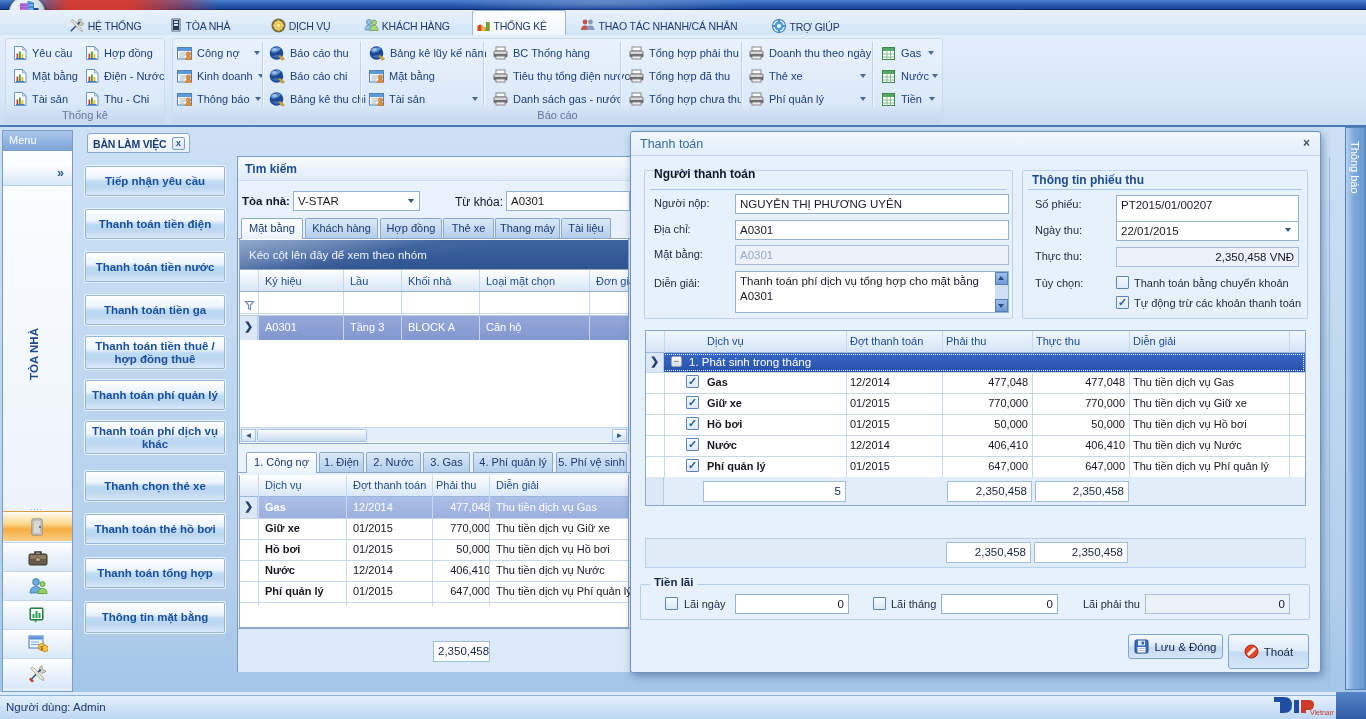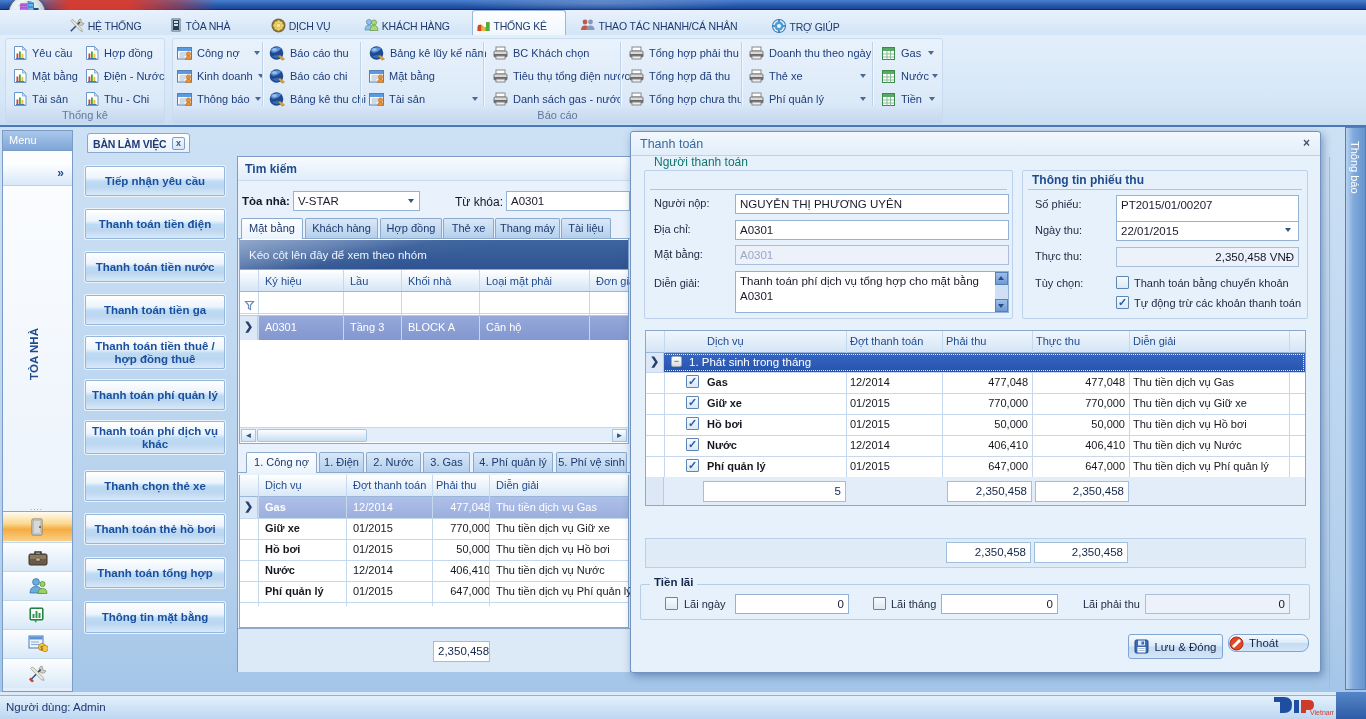--- a/index.html
+++ b/index.html
@@ -273,21 +273,21 @@
     <span class="arr" style="margin-left:auto"></span>
   </div>
 
 <div class="ri" style="left:492px;top:44px">
     <svg width="17" height="16">
       <rect x="4" y="2" width="9" height="4" fill="#fdfdfd" stroke="#888"></rect>
       <rect x="2" y="6" width="13" height="6" rx="1" fill="#d8d8d8" stroke="#777"></rect>
       <rect x="2" y="9" width="13" height="3" fill="#6a6a6a"></rect>
       <rect x="4" y="11" width="9" height="3" fill="#eee" stroke="#888"></rect>
     </svg>
-    <span class="nv">BC Khách chọn</span>
+    <span class="nv">BC Thống hàng</span>
   </div>
 <div class="ri" style="left:492px;top:67px">
     <svg width="17" height="16">
       <rect x="4" y="2" width="9" height="4" fill="#fdfdfd" stroke="#888"></rect>
       <rect x="2" y="6" width="13" height="6" rx="1" fill="#d8d8d8" stroke="#777"></rect>
       <rect x="2" y="9" width="13" height="3" fill="#6a6a6a"></rect>
       <rect x="4" y="11" width="9" height="3" fill="#eee" stroke="#888"></rect>
     </svg>
     <span class="nv">Tiêu thụ tổng điện nước</span>
   </div>
@@ -505,21 +505,21 @@
 <div class="a" style="left:238px;top:238px;width:392px;height:1px;background:#8ca9cc"></div>
 
 <div class="a" style="left:239px;top:239px;width:390px;height:205px;border:1px solid #8ca9cc;border-top:none;background:#fff">
   <div class="a" style="left:0;top:1px;width:388px;height:30px;background:linear-gradient(#3f659f,#2e5391)"></div>
   <div class="a" style="left:0;top:1px;width:388px;height:30px;background:linear-gradient(168deg,rgba(150,172,205,.95) 0%,rgba(122,148,190,.7) 22%,rgba(80,110,160,.25) 38%,rgba(62,95,155,0) 52%)"></div>
   <div class="a" style="left:9px;top:10px;font-size:11.5px;color:#eef3fa">Kéo cột lên đây để xem theo nhóm</div>
   <div class="a" style="left:0;top:31px;width:388px;height:22px;background:linear-gradient(#ffffff,#d4e4f5)"></div>
   <div class="hdt" style="left:25px;top:36px">Ký hiệu</div>
   <div class="hdt" style="left:110px;top:36px">Lầu</div>
   <div class="hdt" style="left:168px;top:36px">Khối nhà</div>
-  <div class="hdt" style="left:246px;top:36px">Loại mặt phải</div>
+  <div class="hdt" style="left:246px;top:36px">Loại mặt chọn</div>
   <div class="hdt" style="left:356px;top:36px">Đơn giá</div>
   <div class="a" style="left:0;top:53px;width:388px;height:22px;background:#fff;border-bottom:1px solid #c5d8ed"></div>
   <div class="a" style="left:4px;top:58px"><svg width="11" height="12">
         <path d="M1.5 2.5 h8 l-3 3.5 v4.5 l-2 -1 v-3.5z" fill="none" stroke="#6a8cb8" stroke-width="1.2"></path>
       </svg></div>
   <div class="a" style="left:0;top:77px;width:388px;height:24px;background:linear-gradient(#96a8da,#8297cf)"></div>
   <div class="a" style="left:0;top:77px;width:18px;height:24px;background:#dce8f6;border-right:1px solid #b7cde6"></div>
   <div class="a" style="left:4px;top:81px;font-size:11px;font-weight:bold;color:#26406e">❯</div>
   <div class="cel" style="left:25px;top:82px;color:#fff">A0301</div>
   <div class="cel" style="left:110px;top:82px;color:#fff">Tầng 3</div>
@@ -592,21 +592,21 @@
 <div class="a" style="left:238px;top:628px;width:392px;height:44px;background:#dce9f7;border-top:1px solid #8ca9cc"></div>
 <div class="sbox" style="left:433px;top:641px;width:57px">2,350,458</div>
 
 <div class="a" style="left:630px;top:131px;width:691px;height:542px;background:#e7f1fb;border:1px solid #6f94c2;border-radius:3px;box-shadow:2px 3px 8px rgba(30,60,110,.45)"></div>
 <div class="a" style="left:631px;top:132px;width:689px;height:23px;background:linear-gradient(#f2f8fd,#e2eefa);border-radius:3px 3px 0 0"></div>
 <div class="a" style="left:640px;top:137px;font-size:12.5px;color:#39689f">Thanh toán</div>
 <div class="a" style="left:1303px;top:136px;font-size:12px;color:#44506a;font-weight:bold">×</div>
 <div class="a" style="left:631px;top:155px;width:689px;height:1px;background:#bcd2ea"></div>
 
 <div class="a" style="left:644px;top:170px;width:369px;height:149px;border:1px solid #bdd2ea;border-radius:2px"></div>
-<div class="a" style="left:654px;top:155px;font-size:12px;font-weight:normal;color:#0f766e">Người thanh toán</div>
+<div class="a" style="left:654px;top:167px;font-size:12px;font-weight:bold;color:#0f172a">Người thanh toán</div>
 <div class="a" style="left:650px;top:189px;width:357px;height:1px;background:#a9c6e4"></div>
 <div class="lbl" style="left:654px;top:197px">Người nộp:</div>
 <div class="in" style="left:735px;top:194px;width:274px;height:20px">NGUYỄN THỊ PHƯƠNG UYÊN</div>
 <div class="lbl" style="left:654px;top:223px">Địa chỉ:</div>
 <div class="in" style="left:735px;top:220px;width:274px;height:20px">A0301</div>
 <div class="lbl" style="left:654px;top:248px">Mặt bằng:</div>
 <div class="ind" style="left:735px;top:245px;width:274px;height:20px;color:#9aa8c4">A0301</div>
 <div class="lbl" style="left:654px;top:277px">Diễn giải:</div>
 <div class="in" style="left:735px;top:271px;width:274px;height:42px;white-space:normal;line-height:15px;padding-right:18px">Thanh toán phí dịch vụ tổng hợp cho mặt bằng A0301</div>
 <div class="a" style="left:995px;top:272px;width:13px;height:40px;background:#cfe0f4">
@@ -717,16 +717,16 @@
 <div class="lbl" style="left:1083px;top:598px">Lãi phải thu</div>
 <div class="ind" style="left:1145px;top:594px;width:145px;height:20px;text-align:right;color:#10182a">0</div>
 
 <div class="a" style="left:1128px;top:634px;width:95px;height:25px;background:linear-gradient(#f6fafe,#dcebf9 48%,#c4dbf2 52%,#d4e6f7);border:1px solid #7fa5d0;border-radius:3px;display:flex;align-items:center;justify-content:center;font-size:11.5px;color:#13264a"><svg width="15" height="15" style="margin-right:5px">
       <rect x="1" y="1" width="13" height="13" rx="1.5" fill="#3a6ab8" stroke="#24478a"></rect>
       <rect x="4" y="1.5" width="7" height="5" fill="#dce8f6"></rect>
       <rect x="7.5" y="2.5" width="2.5" height="3" fill="#3a6ab8"></rect>
       <rect x="3.5" y="8" width="8" height="5.5" fill="#fff"></rect>
       <path d="M4.5 9.5 h6 M4.5 11.5 h6" stroke="#9ab" stroke-width=".8"></path>
     </svg>Lưu &amp; Đóng</div>
-<div class="a" style="left:1228px;top:634px;width:81px;height:18px;background:linear-gradient(#f6fafe,#dcebf9 48%,#c4dbf2 52%,#d4e6f7);border:1px solid #7fa5d0;border-radius:8px;display:flex;align-items:center;font-size:11.5px;color:#13264a"><svg width="15" height="15" style="margin-right:5px">
+<div class="a" style="left:1228px;top:634px;width:81px;height:35px;background:linear-gradient(#f6fafe,#dcebf9 48%,#c4dbf2 52%,#d4e6f7);border:1px solid #7fa5d0;border-radius:3px;display:flex;align-items:center;justify-content:center;font-size:11.5px;color:#13264a"><svg width="15" height="15" style="margin-right:5px">
       <circle cx="7.5" cy="7.5" r="6.5" fill="#e04828" stroke="#a82810"></circle>
       <rect x="2.5" y="6" width="10" height="3" fill="#fff" transform="rotate(-45 7.5 7.5)"></rect>
     </svg>Thoát</div>
 
 </body></html>

